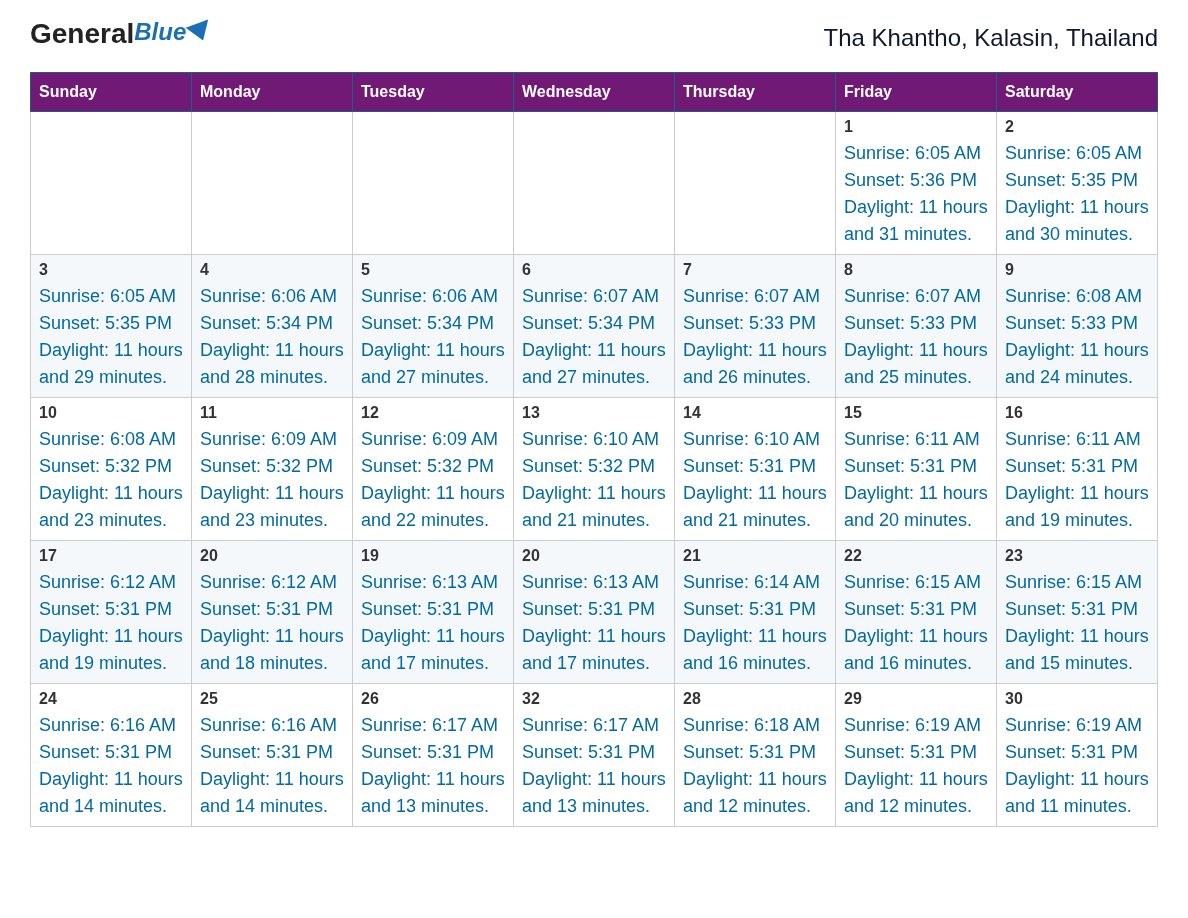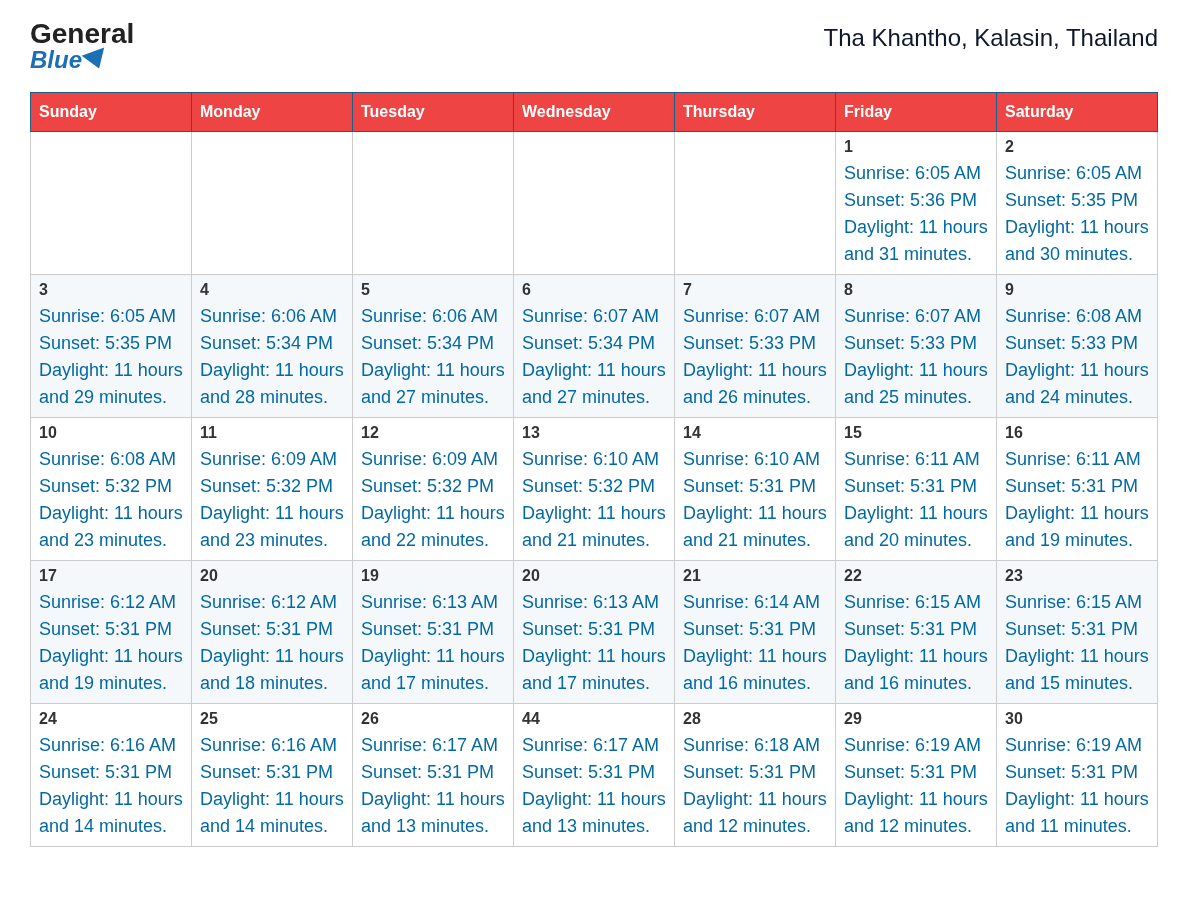--- a/index.html
+++ b/index.html
@@ -12,21 +12,21 @@
       padding: 20px 30px;
     }
     .header {
       display: flex;
       justify-content: space-between;
       align-items: flex-start;
       margin-bottom: 20px;
     }
     .logo {
       display: flex;
-      flex-direction: column;
+      flex-direction: row;
       align-items: flex-start;
       text-align: center;
     }
     .logo-general {
       font-size: 28px;
       font-weight: bold;
       color: #222;
       line-height: 1;
     }
     .logo-blue {
@@ -60,21 +60,21 @@
       font-size: 24px;
       color: #0f172a;
       margin-top: 4px;
     }
     .calendar {
       width: 100%;
       border-collapse: collapse;
       border: 1px solid #aaa;
     }
     .calendar th {
-      background-color: #ef4444;
+      background-color: #701a75;
       color: #fff;
       font-size: 16px;
       font-weight: bold;
       padding: 10px 8px;
       text-align: left;
       border: 1px solid #1a5f8a;
     }
     .calendar td {
       vertical-align: top;
       padding: 6px 8px;
@@ -247,21 +247,21 @@
         </td>
         <td>
           <span class="day-number">25</span>
           <div class="day-info">Sunrise: 6:16 AM<br>Sunset: 5:31 PM<br>Daylight: 11 hours and 14 minutes.</div>
         </td>
         <td>
           <span class="day-number">26</span>
           <div class="day-info">Sunrise: 6:17 AM<br>Sunset: 5:31 PM<br>Daylight: 11 hours and 13 minutes.</div>
         </td>
         <td>
-          <span class="day-number">44</span>
+          <span class="day-number">32</span>
           <div class="day-info">Sunrise: 6:17 AM<br>Sunset: 5:31 PM<br>Daylight: 11 hours and 13 minutes.</div>
         </td>
         <td>
           <span class="day-number">28</span>
           <div class="day-info">Sunrise: 6:18 AM<br>Sunset: 5:31 PM<br>Daylight: 11 hours and 12 minutes.</div>
         </td>
         <td>
           <span class="day-number">29</span>
           <div class="day-info">Sunrise: 6:19 AM<br>Sunset: 5:31 PM<br>Daylight: 11 hours and 12 minutes.</div>
         </td>

